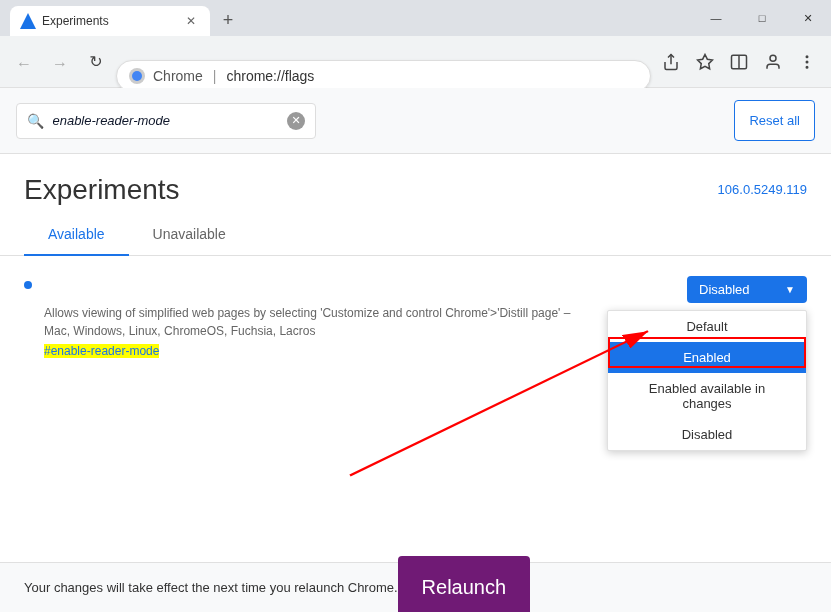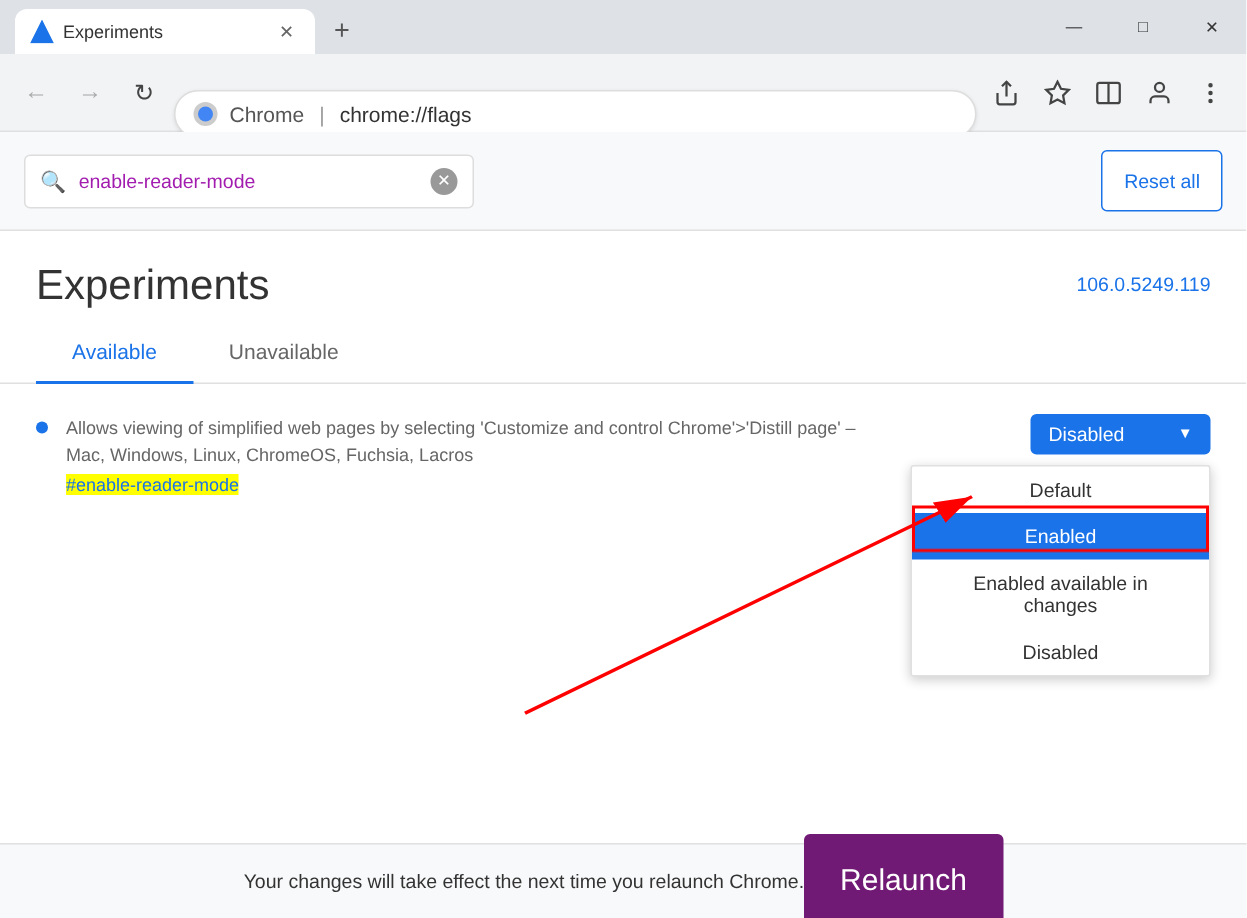--- a/index.html
+++ b/index.html
@@ -141,21 +141,21 @@
       border: 1px solid #ddd;
       border-radius: 4px;
       height: 36px;
       display: flex;
       align-items: center;
       padding: 0 10px;
       gap: 8px;
       min-width: 300px;
     }
     .search-icon { color: #888; font-size: 14px; }
-    .search-input-text { font-size: 13px; color: #a21caf; flex: 1; }
+    .search-input-text { font-size: 13px; color: #0f172a; flex: 1; font-style: italic; }
     .search-clear {
       width: 18px; height: 18px;
       background: #999;
       border-radius: 50%;
       display: flex; align-items: center; justify-content: center;
       color: #fff; font-size: 11px; cursor: pointer;
     }
     .reset-all-btn {
       margin-left: auto;
       border: 1px solid #1a73e8;
@@ -227,20 +227,21 @@
       font-size: 14px;
       font-weight: 500;
       color: #333;
       margin-bottom: 4px;
     }
     .feature-desc {
       font-size: 12px;
       color: #666;
       line-height: 1.5;
       max-width: 550px;
+      margin-top: 28px;
     }
     .feature-link {
       font-size: 12px;
       color: #1a73e8;
       text-decoration: none;
       background: #ffff00;
       display: inline-block;
       margin-top: 4px;
       text-align: center;
     }
@@ -294,21 +295,21 @@
       position: fixed;
       bottom: 0;
       left: 0;
       width: 831px;
       height: 50px;
       background: #f8f9fa;
       border-top: 1px solid #e0e0e0;
       display: flex;
       align-items: center;
       padding: 0 24px;
-      justify-content: center;
+      justify-content: flex-start;
     }
     .bottom-text {
       font-size: 13px;
       color: #333;
     }
     .relaunch-btn {
       background: #701a75;
       color: #fff;
       border: none;
       border-radius: 4px;

